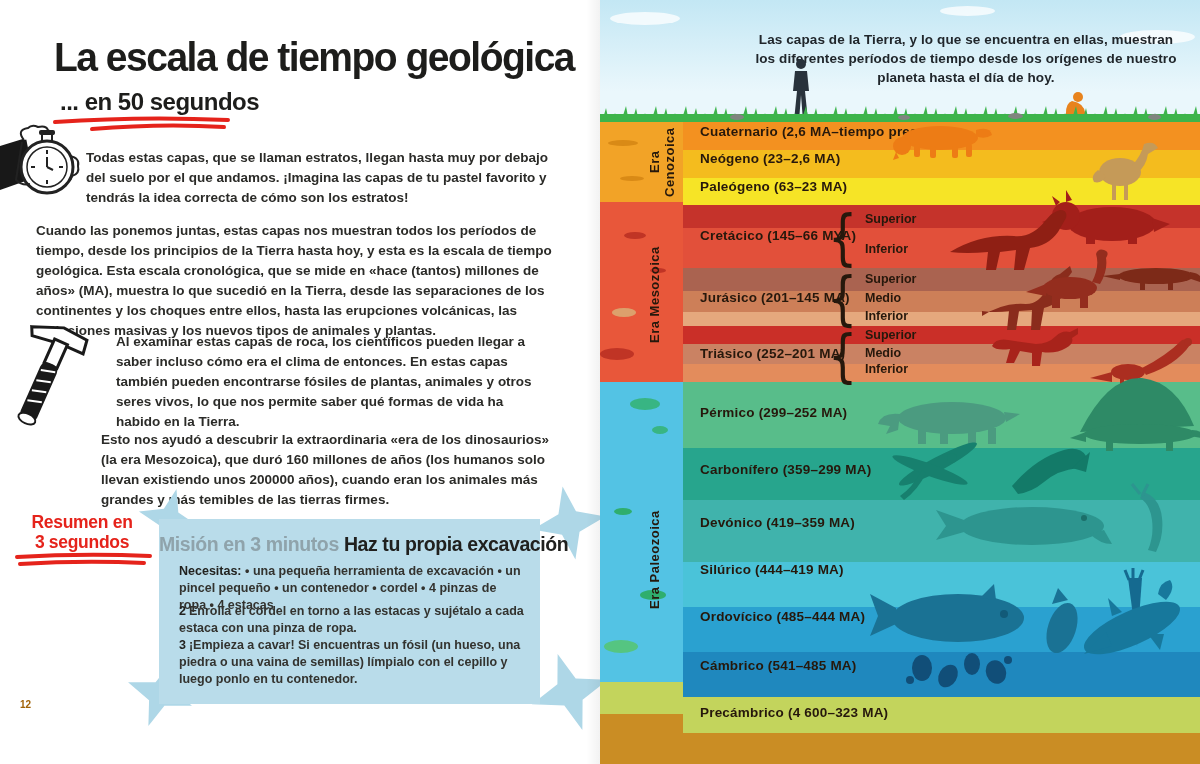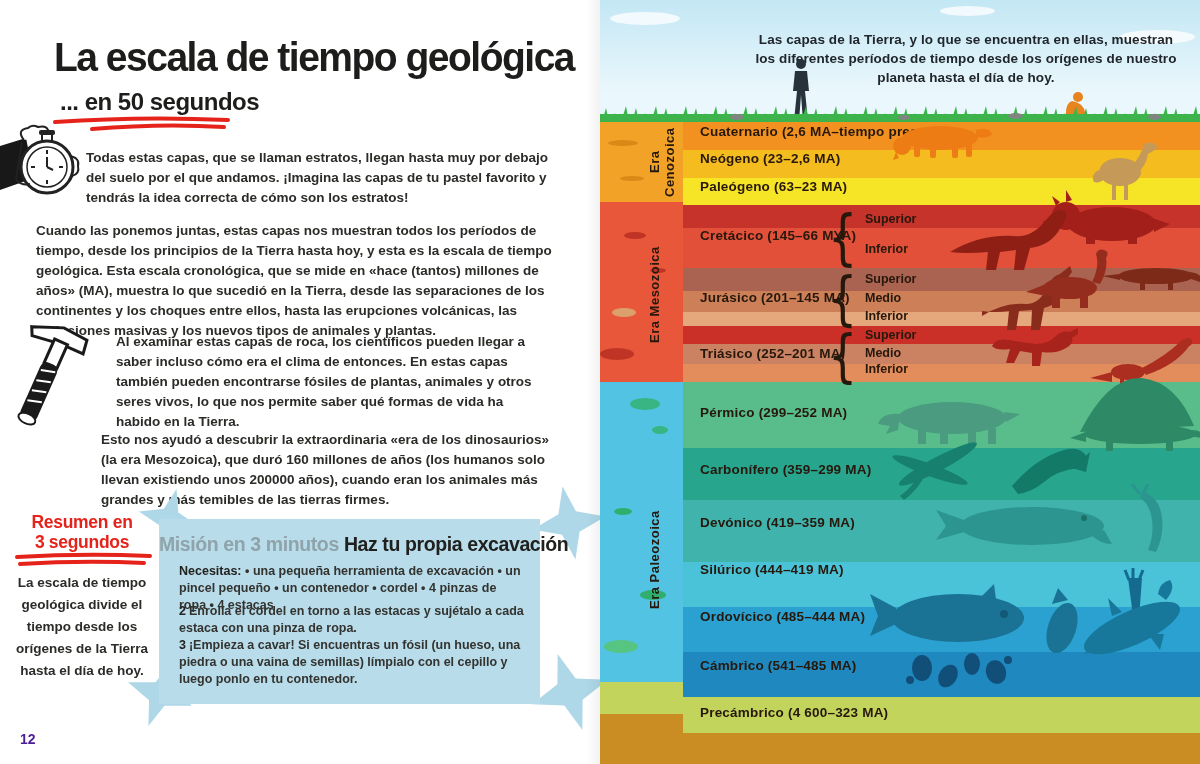--- a/index.html
+++ b/index.html
@@ -13,21 +13,21 @@
   .body-txt{font-size:13.5px;font-weight:600;line-height:20px;color:#2b2b28;}
   .intro-lead{position:absolute;left:86px;top:124px;width:482px;font-size:16.5px;font-weight:700;line-height:21px;color:#22221f;}
   .intro-rest{position:absolute;left:86px;top:148px;width:470px;}
   .para2{position:absolute;left:36px;top:221px;width:536px;font-weight:700;}
   .para3{position:absolute;left:116px;top:332px;width:430px;}
   .para4{position:absolute;left:101px;top:430px;width:452px;}
   .summary-head{position:absolute;left:8px;top:512px;width:148px;text-align:center;
                 font-size:17.5px;font-weight:700;color:#e5231b;line-height:20px;letter-spacing:-0.3px;}
   .summary-body{position:absolute;left:8px;top:572px;width:148px;text-align:center;
                 font-size:13.5px;font-weight:600;line-height:22px;color:#2b2b28;}
-  .page-num{position:absolute;left:20px;top:731px;font-size:14px;font-weight:700;color:#4c1d95;}
+  .page-num{position:absolute;left:20px;top:699px;font-size:10px;font-weight:700;color:#a16207;}
   .mission-box{position:absolute;left:159px;top:519px;width:381px;height:185px;background:#b9dcea;}
   .mission-title{position:absolute;left:0;top:14px;width:100%;text-align:left;font-size:19.5px;
                  font-weight:700;letter-spacing:-0.4px;white-space:nowrap;}
   .mt-accent{color:#8fa3ab;}
   .mt-main{color:#20201e;}
   .mission-needs{position:absolute;left:20px;top:44px;width:342px;font-size:12.5px;line-height:17px;
                  font-weight:600;color:#33332f;}
   .mission-steps{position:absolute;left:20px;top:84px;width:348px;font-size:12.5px;line-height:17px;
                  font-weight:600;color:#33332f;}
   .bold{font-weight:700;color:#22221f;}
@@ -112,21 +112,20 @@
     <div class="para4 body-txt">Esto nos ayudó a descubrir la extraordinaria «era de los dinosaurios» (la era Mesozoica), que duró 160 millones de años (los humanos solo llevan existiendo unos 200000 años), cuando eran los animales más grandes y más temibles de las tierras firmes.</div>
 
     <div class="summary-head">
       <div>Resumen en</div>
       <div>3 segundos</div>
     </div>
     <svg class="star" style="left:14px;top:552px;" width="140" height="16" viewBox="0 0 140 16">
       <path d="M3 5 Q70 1 136 4" stroke="#e5231b" stroke-width="4" fill="none" stroke-linecap="round"></path>
       <path d="M6 12 Q70 8 130 11" stroke="#e5231b" stroke-width="4" fill="none" stroke-linecap="round"></path>
     </svg>
-    <div class="summary-body">La escala de tiempo geológica divide el tiempo desde los orígenes de la Tierra hasta el día de hoy.</div>
     <div class="page-num">12</div>
 
     <svg class="star" style="left:138px;top:488px;" width="62" height="62" viewBox="0 0 100 100">
       <path d="M50 0 L62 36 L100 50 L62 64 L50 100 L38 64 L0 50 L38 36 Z" fill="#aed7e7" transform="rotate(14 50 50)"></path>
       </svg>
     <svg class="star" style="left:532px;top:486px;" width="74" height="74" viewBox="0 0 100 100">
       <path d="M50 0 L62 36 L100 50 L62 64 L50 100 L38 64 L0 50 L38 36 Z" fill="#aed7e7" transform="rotate(-10 50 50)"></path>
       </svg>
     <svg class="star" style="left:126px;top:660px;" width="68" height="68" viewBox="0 0 100 100">
       <path d="M50 0 L62 36 L100 50 L62 64 L50 100 L38 64 L0 50 L38 36 Z" fill="#aed7e7" transform="rotate(20 50 50)"></path>

